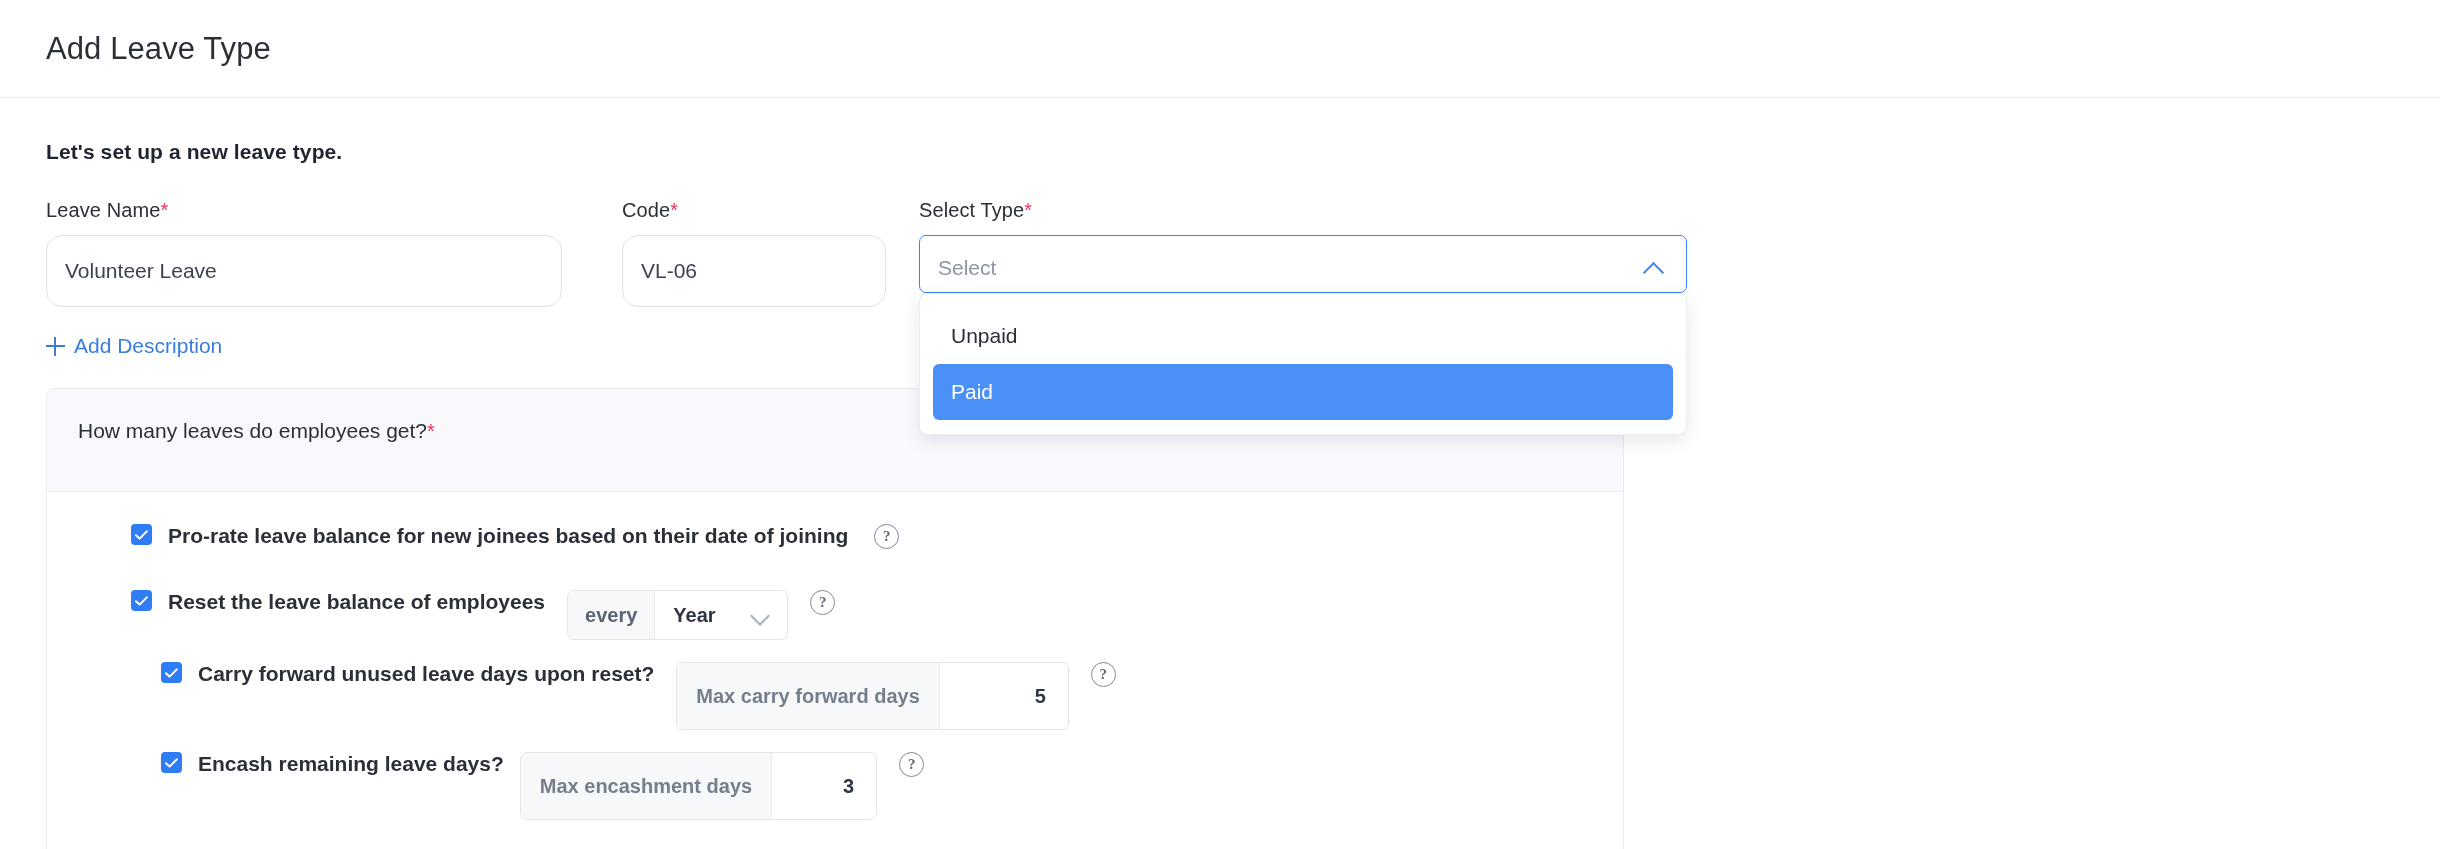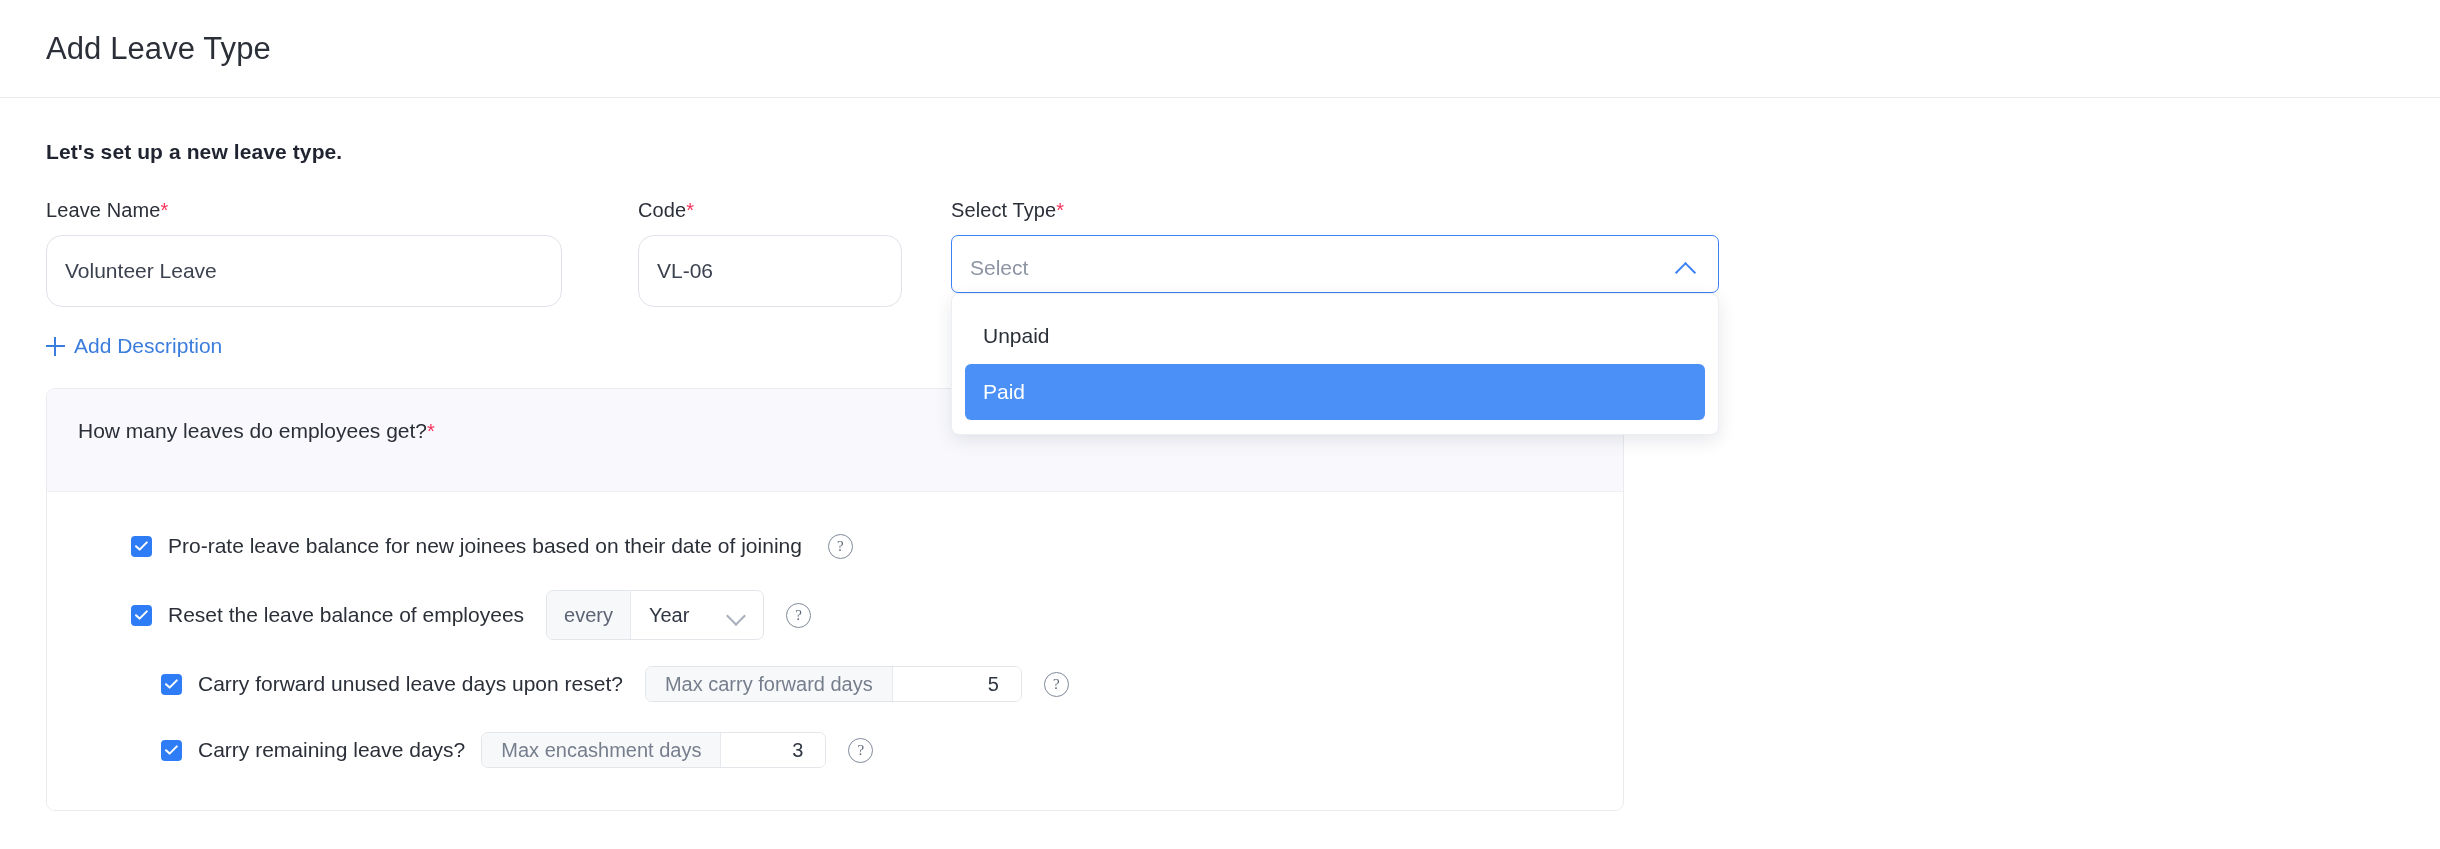--- a/index.html
+++ b/index.html
@@ -43,21 +43,21 @@
     color: #1f2430;
     font-weight: 700;
     margin-bottom: 35px;
     letter-spacing: .1px;
   }
 
   
   .fields-row {
     display: flex;
     align-items: flex-start;
-    gap: 16px;
+    gap: 0;
     position: relative;
   }
   .field { position: relative; }
   .field-label {
     font-size: 20px;
     color: #2b2f38;
     margin-bottom: 13px;
     display: block;
     letter-spacing: .1px;
   }
@@ -236,24 +236,25 @@
     border-left: 1px solid #e6e9ee;
   }
 
   .card-bottom {
     padding: 32px 0 38px 0;
     background: #ffffff;
   }
 
   .check-row {
     display: flex;
-    align-items: center;
+    align-items: flex-start;
     min-height: 44px;
     padding-left: 84px;
     margin-bottom: 22px;
+    font-weight: bold;
   }
   .check-row.indent { padding-left: 114px; }
   .check-row:last-child { margin-bottom: 0; }
 
   .cbox {
     width: 21px; height: 21px;
     border-radius: 4px;
     background: #2f7df6;
     display: inline-flex;
     align-items: center;
@@ -309,21 +310,21 @@
     justify-content: space-between;
     padding: 0 16px 0 18px;
     width: 132px;
     font-size: 20px;
     color: #2f3542;
   }
 
   
   .maxdays-group {
     display: flex;
-    height: 36px;
+    height: 68px;
     border: 1px solid #e2e5ea;
     border-radius: 7px;
     overflow: hidden;
     background: #ffffff;
   }
   .maxdays-label {
     background: #f7f8fa;
     display: flex;
     align-items: center;
     padding: 0 19px;
@@ -459,21 +460,21 @@
           <span class="gap-22"></span>
           <span class="help-icon">?</span>
         </div>
 
         <div class="check-row indent">
           <span class="cbox">
             <svg width="13" height="10" viewBox="0 0 13 10" aria-hidden="true">
                 <path d="M1 5.2 L4.6 8.6 L11.8 1.4" fill="none" stroke="#ffffff" stroke-width="2" stroke-linecap="round" stroke-linejoin="round"></path>
               </svg>
           </span>
-          <span class="check-label">Carry remaining leave days?</span>
+          <span class="check-label">Encash remaining leave days?</span>
           <span class="gap-16"></span>
           <span class="maxdays-group">
             <span class="maxdays-label">Max encashment days</span>
             <span class="maxdays-value narrow">
               <span>3</span>
             </span>
           </span>
           <span class="gap-22"></span>
           <span class="help-icon">?</span>
         </div>

